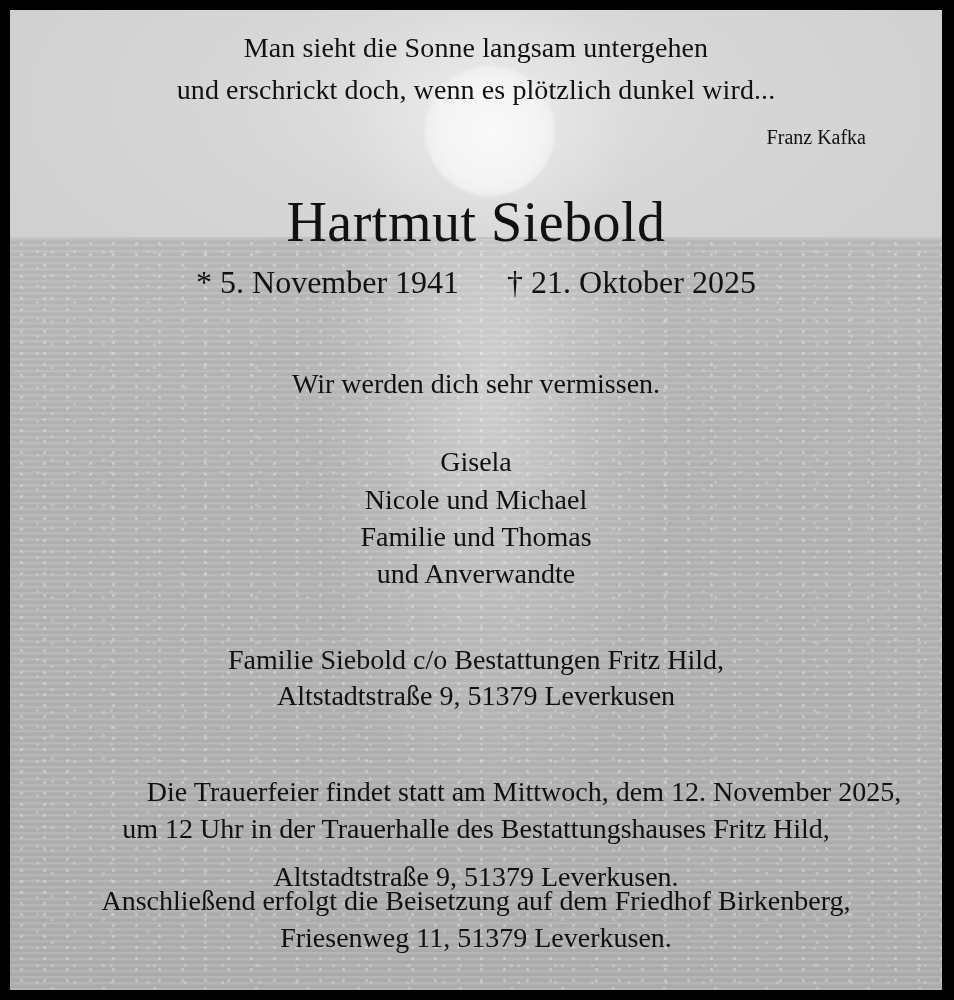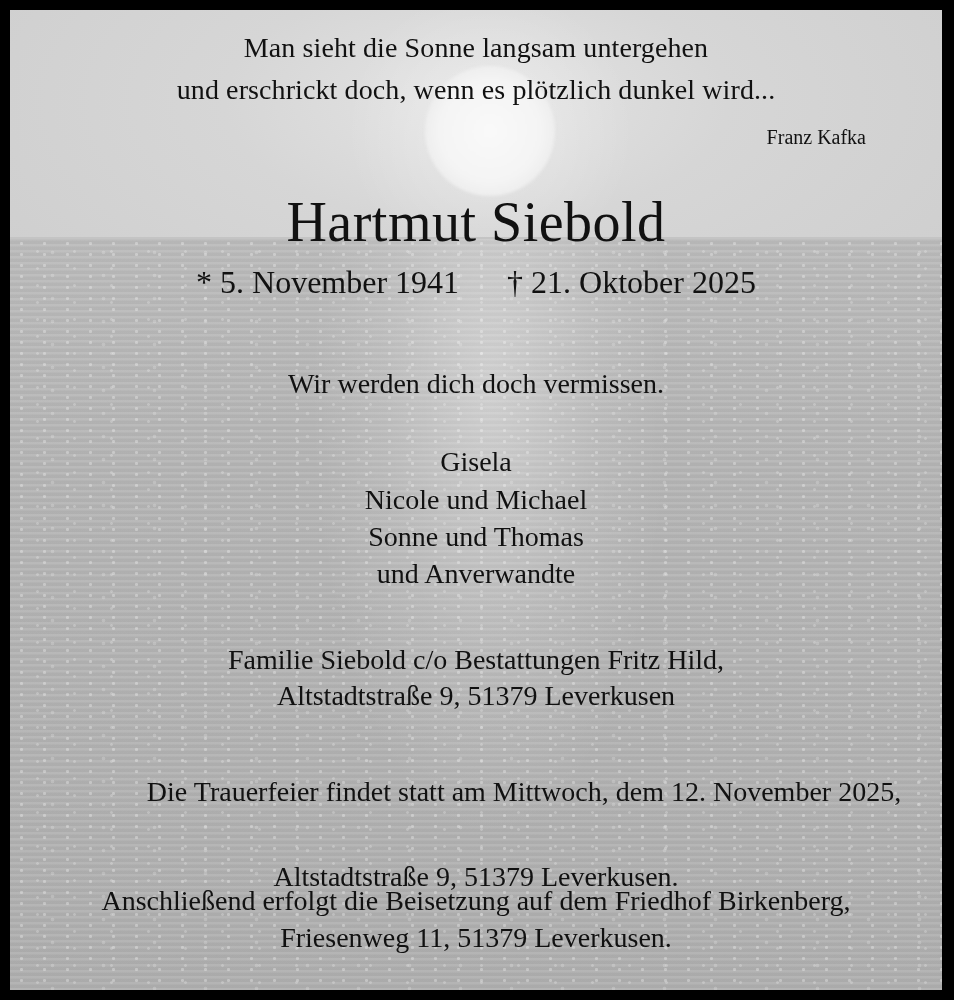--- a/index.html
+++ b/index.html
@@ -153,28 +153,29 @@
     <div class="line quote" style="top:22px;">Man sieht die Sonne langsam untergehen</div>
     <div class="line quote" style="top:64px;">und erschrickt doch, wenn es plötzlich dunkel wird...</div>
     <div class="quote-author">Franz Kafka</div>
 
     <div class="line name" style="top:180px;">Hartmut Siebold</div>
 
     <div class="line dates" style="top:254px;">
       <span>* 5. November 1941</span><span class="gap"></span><span>† 21. Oktober 2025</span>
     </div>
 
-    <div class="line body-text" style="top:358px;">Wir werden dich doch vermissen.</div>
+    <div class="line body-text" style="top:358px;">Wir werden dich sehr vermissen.</div>
 
     <div class="line body-text" style="top:436px;">Gisela</div>
     <div class="line body-text" style="top:474px;">Nicole und Michael</div>
-    <div class="line body-text" style="top:511px;">Sonne und Thomas</div>
+    <div class="line body-text" style="top:511px;">Familie und Thomas</div>
     <div class="line body-text" style="top:548px;">und Anverwandte</div>
 
     <div class="line body-text" style="top:634px;">Familie Siebold c/o Bestattungen Fritz Hild,</div>
     <div class="line body-text" style="top:670px;">Altstadtstraße 9, 51379 Leverkusen</div>
 
     <div class="line event-text" style="top:766px;padding-left:48px;">Die Trauerfeier findet statt am Mittwoch, dem 12. November 2025,</div>
+    <div class="line event-text" style="top:803px;">um 12 Uhr in der Trauerhalle des Bestattungshauses Fritz Hild,</div>
     <div class="line event-text" style="top:851px;">Altstadtstraße 9, 51379 Leverkusen.</div>
     <div class="line event-text" style="top:875px;">Anschließend erfolgt die Beisetzung auf dem Friedhof Birkenberg,</div>
     <div class="line event-text" style="top:912px;">Friesenweg 11, 51379 Leverkusen.</div>
   </div>
 </div>
 
 </body></html>

